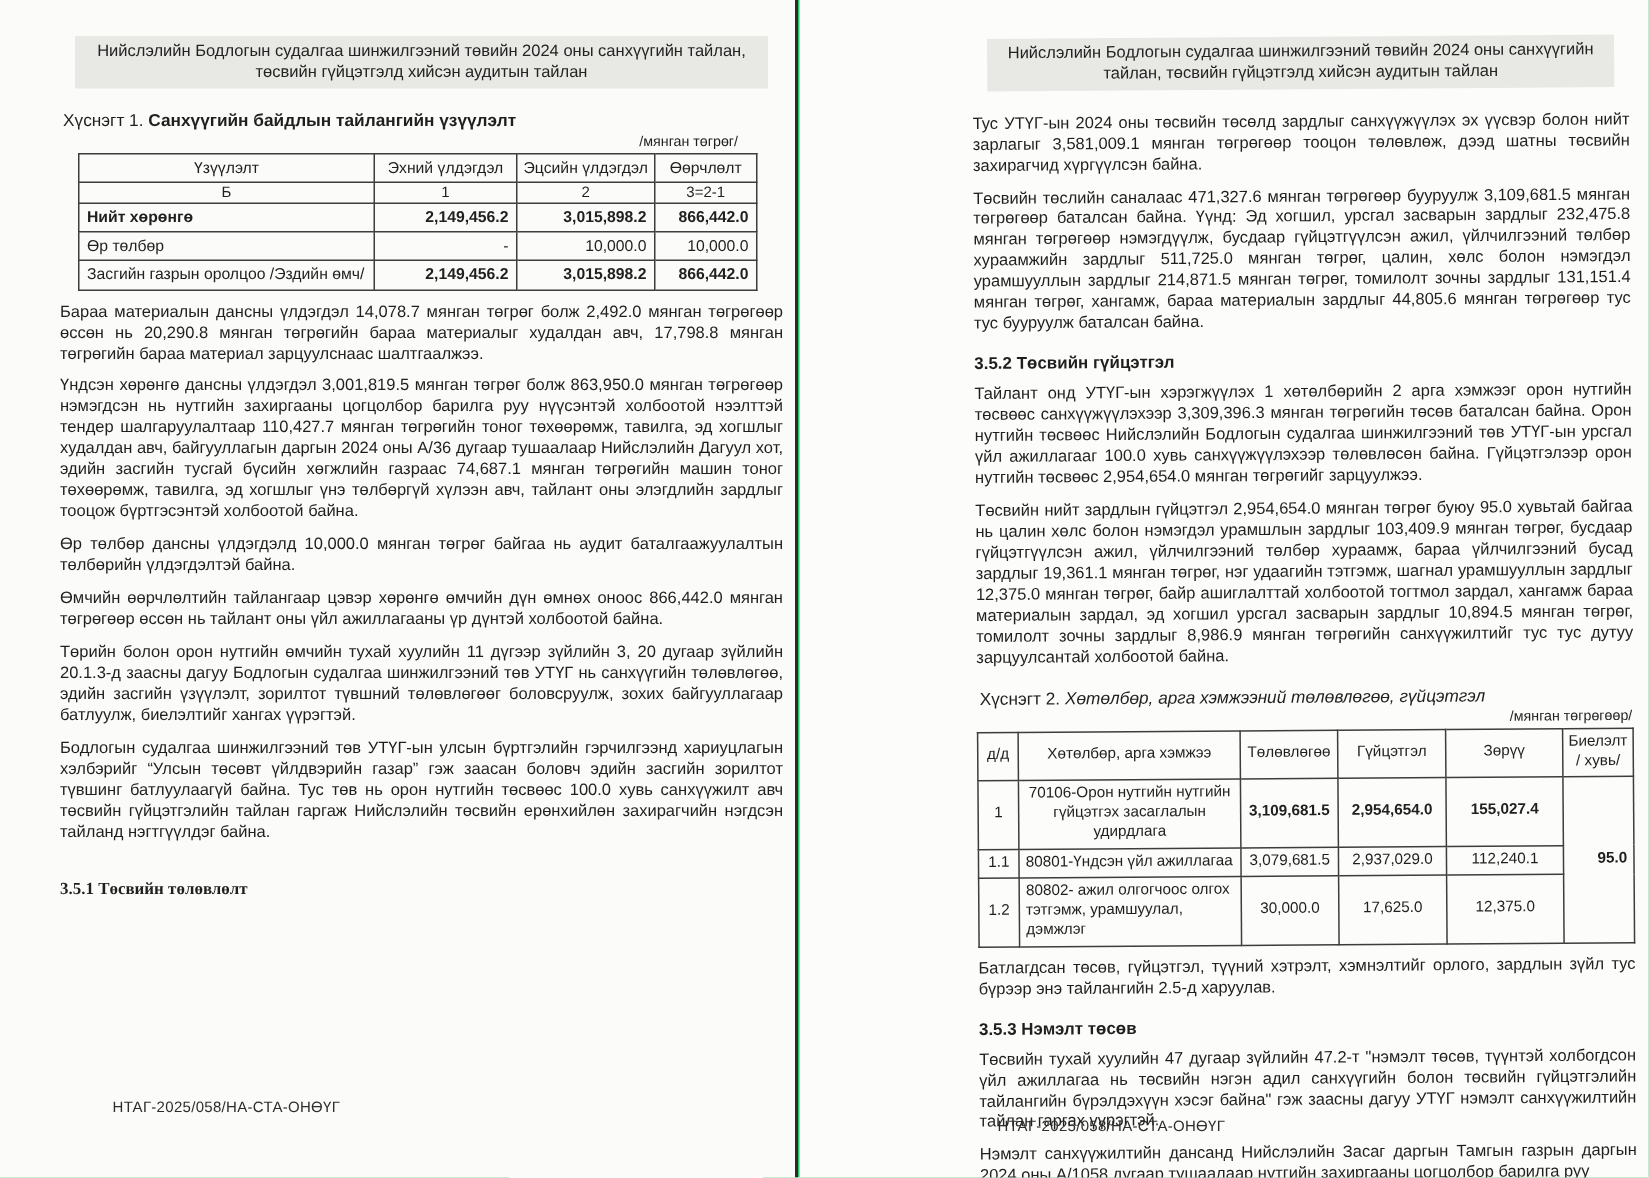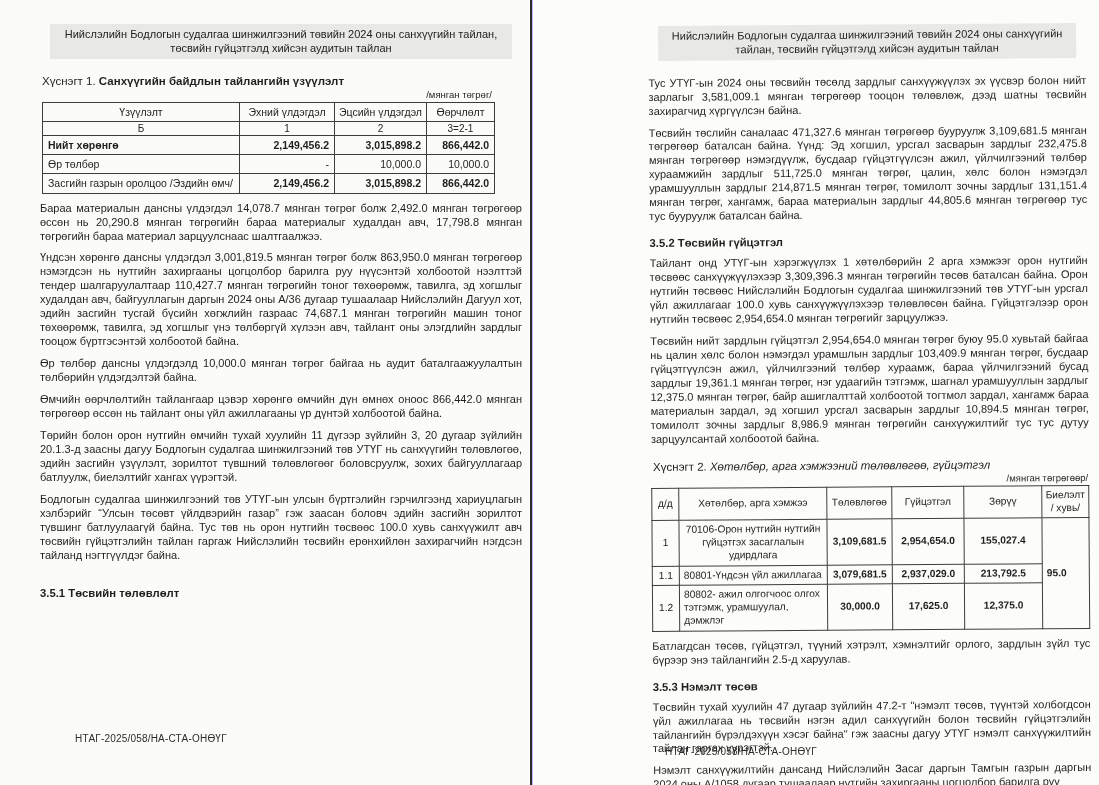--- a/index.html
+++ b/index.html
@@ -3,21 +3,21 @@
 <meta charset="utf-8">
 <style>
   html,body{margin:0;padding:0;}
   body{
     width:1099px;height:785px;overflow:hidden;
     background:#d9d9d6;
     font-family:"Liberation Sans", sans-serif;
     color:#1f1f1f;
     -webkit-font-smoothing:antialiased;
   }
-  .scan{position:relative;width:1099px;height:785px;background:#c4b5fd;}
+  .scan{position:relative;width:1099px;height:785px;background:#22c55e;}
   .page{position:absolute;top:0;height:785px;background:#fbfbf9;}
   .page-left{left:0;width:531px;}
   .page-right{left:533px;width:566px;background:#fcfcfa;}
   .spine{position:absolute;left:530px;top:0;width:2px;height:785px;background:#2b2b2b;}
   .scan-mark{position:absolute;background:#cfcfca;opacity:.45;border-radius:4px;}
 
   .col{position:absolute;}
   .col-left{left:40px;top:24px;width:482px;}
   .col-right{left:115px;top:26px;width:438px;transform:rotate(-0.4deg);transform-origin:top left;}
 
@@ -32,43 +32,43 @@
 
   .caption{font-size:11.5px;margin:0 0 2px 2px;}
   .caption .cap-label{}
   .caption .cap-title{font-weight:bold;}
   .caption.cap-italic .cap-title{font-weight:normal;font-style:italic;}
   .unit{font-size:9.5px;text-align:right;margin:0 0 2px 0;}
 
   table{border-collapse:collapse;table-layout:fixed;}
   th,td{border:1px solid #3d3d3d;overflow:hidden;}
 
-  .t1{width:452px;margin-left:2px;font-size:10.5px;}
+  .t1{width:452px;margin-left:12px;font-size:10.5px;}
   .t1 th{font-weight:normal;text-align:center;vertical-align:middle;padding:3px 2px;line-height:1.2;}
   .t1 .code td{text-align:center;padding:1px 2px;font-size:10px;}
   .t1 tbody td{padding:2.5px 5px;vertical-align:middle;line-height:1.25;}
   .t1 td.lbl{text-align:left;}
   .t1 td.num{text-align:right;}
   .t1 tr.r-total td{font-weight:bold;}
   .t1 tr.vals-bold td.num{font-weight:bold;}
 
   .t2{width:437px;font-size:10.2px;margin-left:0;}
   .t2 th{font-weight:normal;text-align:center;vertical-align:middle;padding:3px 2px;line-height:1.25;}
   .t2 tbody td{padding:3px 4px;vertical-align:middle;line-height:1.25;}
   .t2 td.no{text-align:center;}
   .t2 td.name{text-align:left;}
   .t2 td.name-c{text-align:center;}
-  .t2 td.num{text-align:center;font-weight:bold;}
+  .t2 td.num{text-align:center;}
   .t2 tr.r-main td.num{font-weight:bold;}
-  .t2 td.fulfill{text-align:left;font-weight:bold;}
+  .t2 td.fulfill{text-align:right;font-weight:bold;}
 
   .para{font-size:11px;line-height:1.27;text-align:justify;margin:8px 0 0 0;}
   .para-first{margin-top:9px;}
   .sec-heading{font-size:11.3px;font-weight:bold;margin:13px 0 0 0;}
-  .sec-heading.big-gap{margin-top:24px;}
+  .sec-heading.big-gap{margin-top:24px;font-family:Liberation Serif, serif;}
   .after-caption{margin-top:14px;}
 
   .footer{
     position:absolute;font-size:10px;color:#2c2c2c;letter-spacing:.2px;
   }
   .footer-left{left:75px;top:733px;}
   .footer-right{left:665px;top:746px;}
 </style>
 </head>
 <body>
@@ -190,21 +190,21 @@
             <td class="num">3,109,681.5</td>
             <td class="num">2,954,654.0</td>
             <td class="num">155,027.4</td>
             <td class="fulfill" rowspan="3">95.0</td>
           </tr>
           <tr>
             <td class="no">1.1</td>
             <td class="name">80801-Үндсэн үйл ажиллагаа</td>
             <td class="num">3,079,681.5</td>
             <td class="num">2,937,029.0</td>
-            <td class="num">213,792.5</td>
+            <td class="num">112,240.1</td>
           </tr>
           <tr>
             <td class="no">1.2</td>
             <td class="name">80802- ажил олгогчоос олгох тэтгэмж, урамшуулал, дэмжлэг</td>
             <td class="num">30,000.0</td>
             <td class="num">17,625.0</td>
             <td class="num">12,375.0</td>
           </tr>
         </tbody>
       </table>

